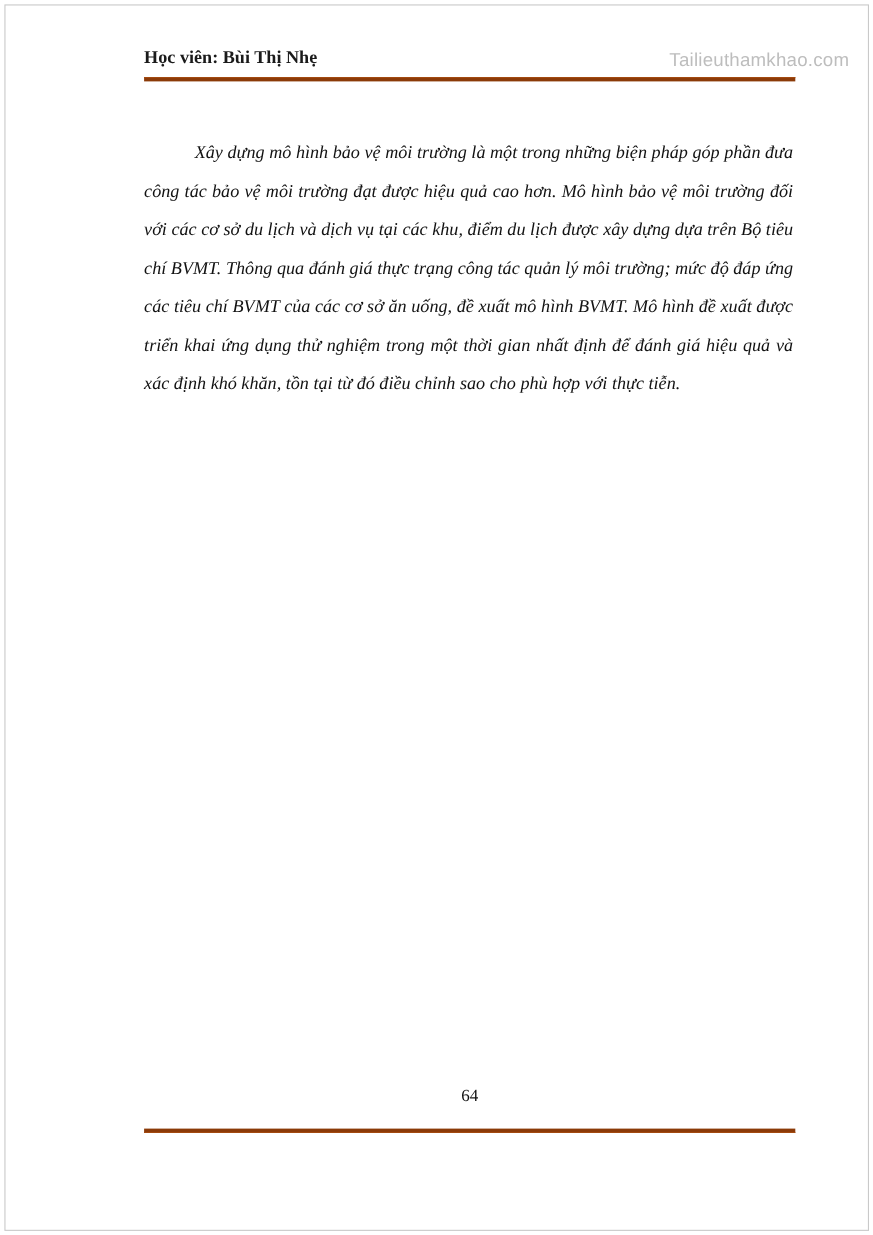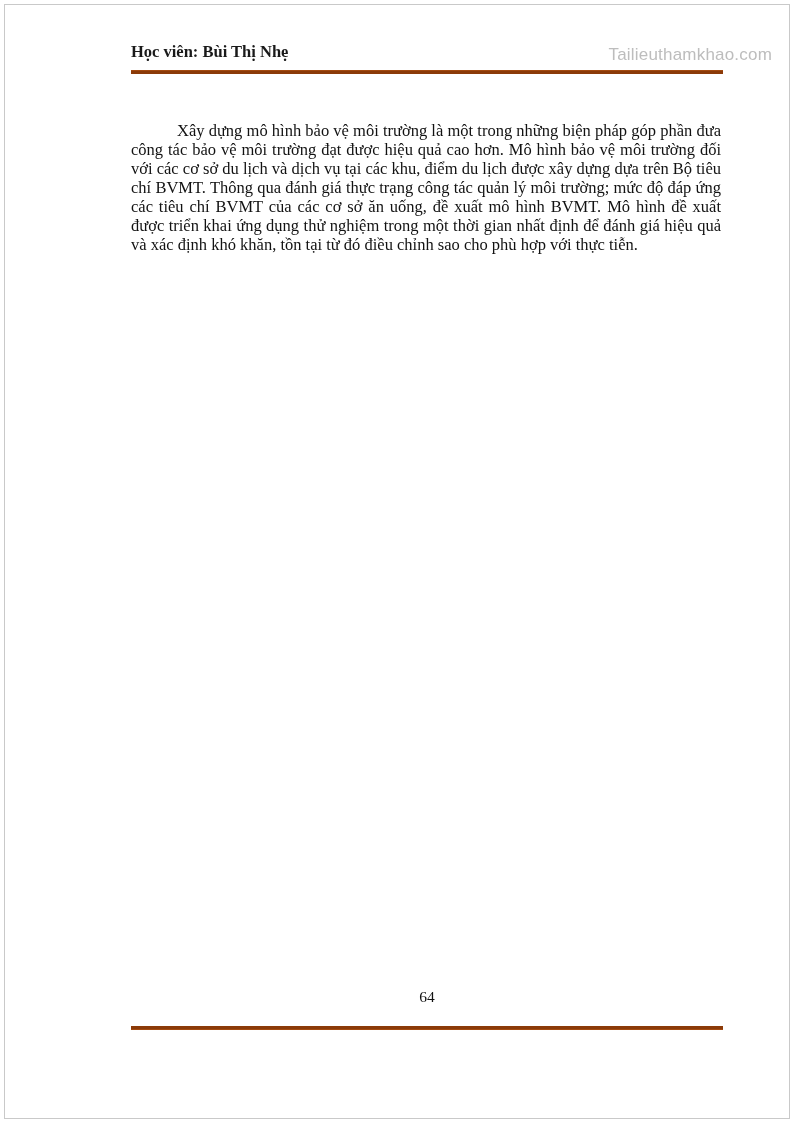--- a/index.html
+++ b/index.html
@@ -77,26 +77,27 @@
     border-top: 1px solid #a34a10;
   }
 
   
   .body-text {
     position: absolute;
     top: 104px;
     left: 0;
     width: 590px;
     font-size: 16.5px;
-    line-height: 19px;
+    line-height: 35px;
     text-align: justify;
     text-justify: inter-word;
     text-indent: 46px;
     color: #121212;
     hyphens: none;
+    font-style: italic;
   }
 
   
   .footer-rule {
     position: absolute;
     top: 1026px;
     left: 0;
     width: 592px;
     height: 3px;
     background: #8b3a08;

